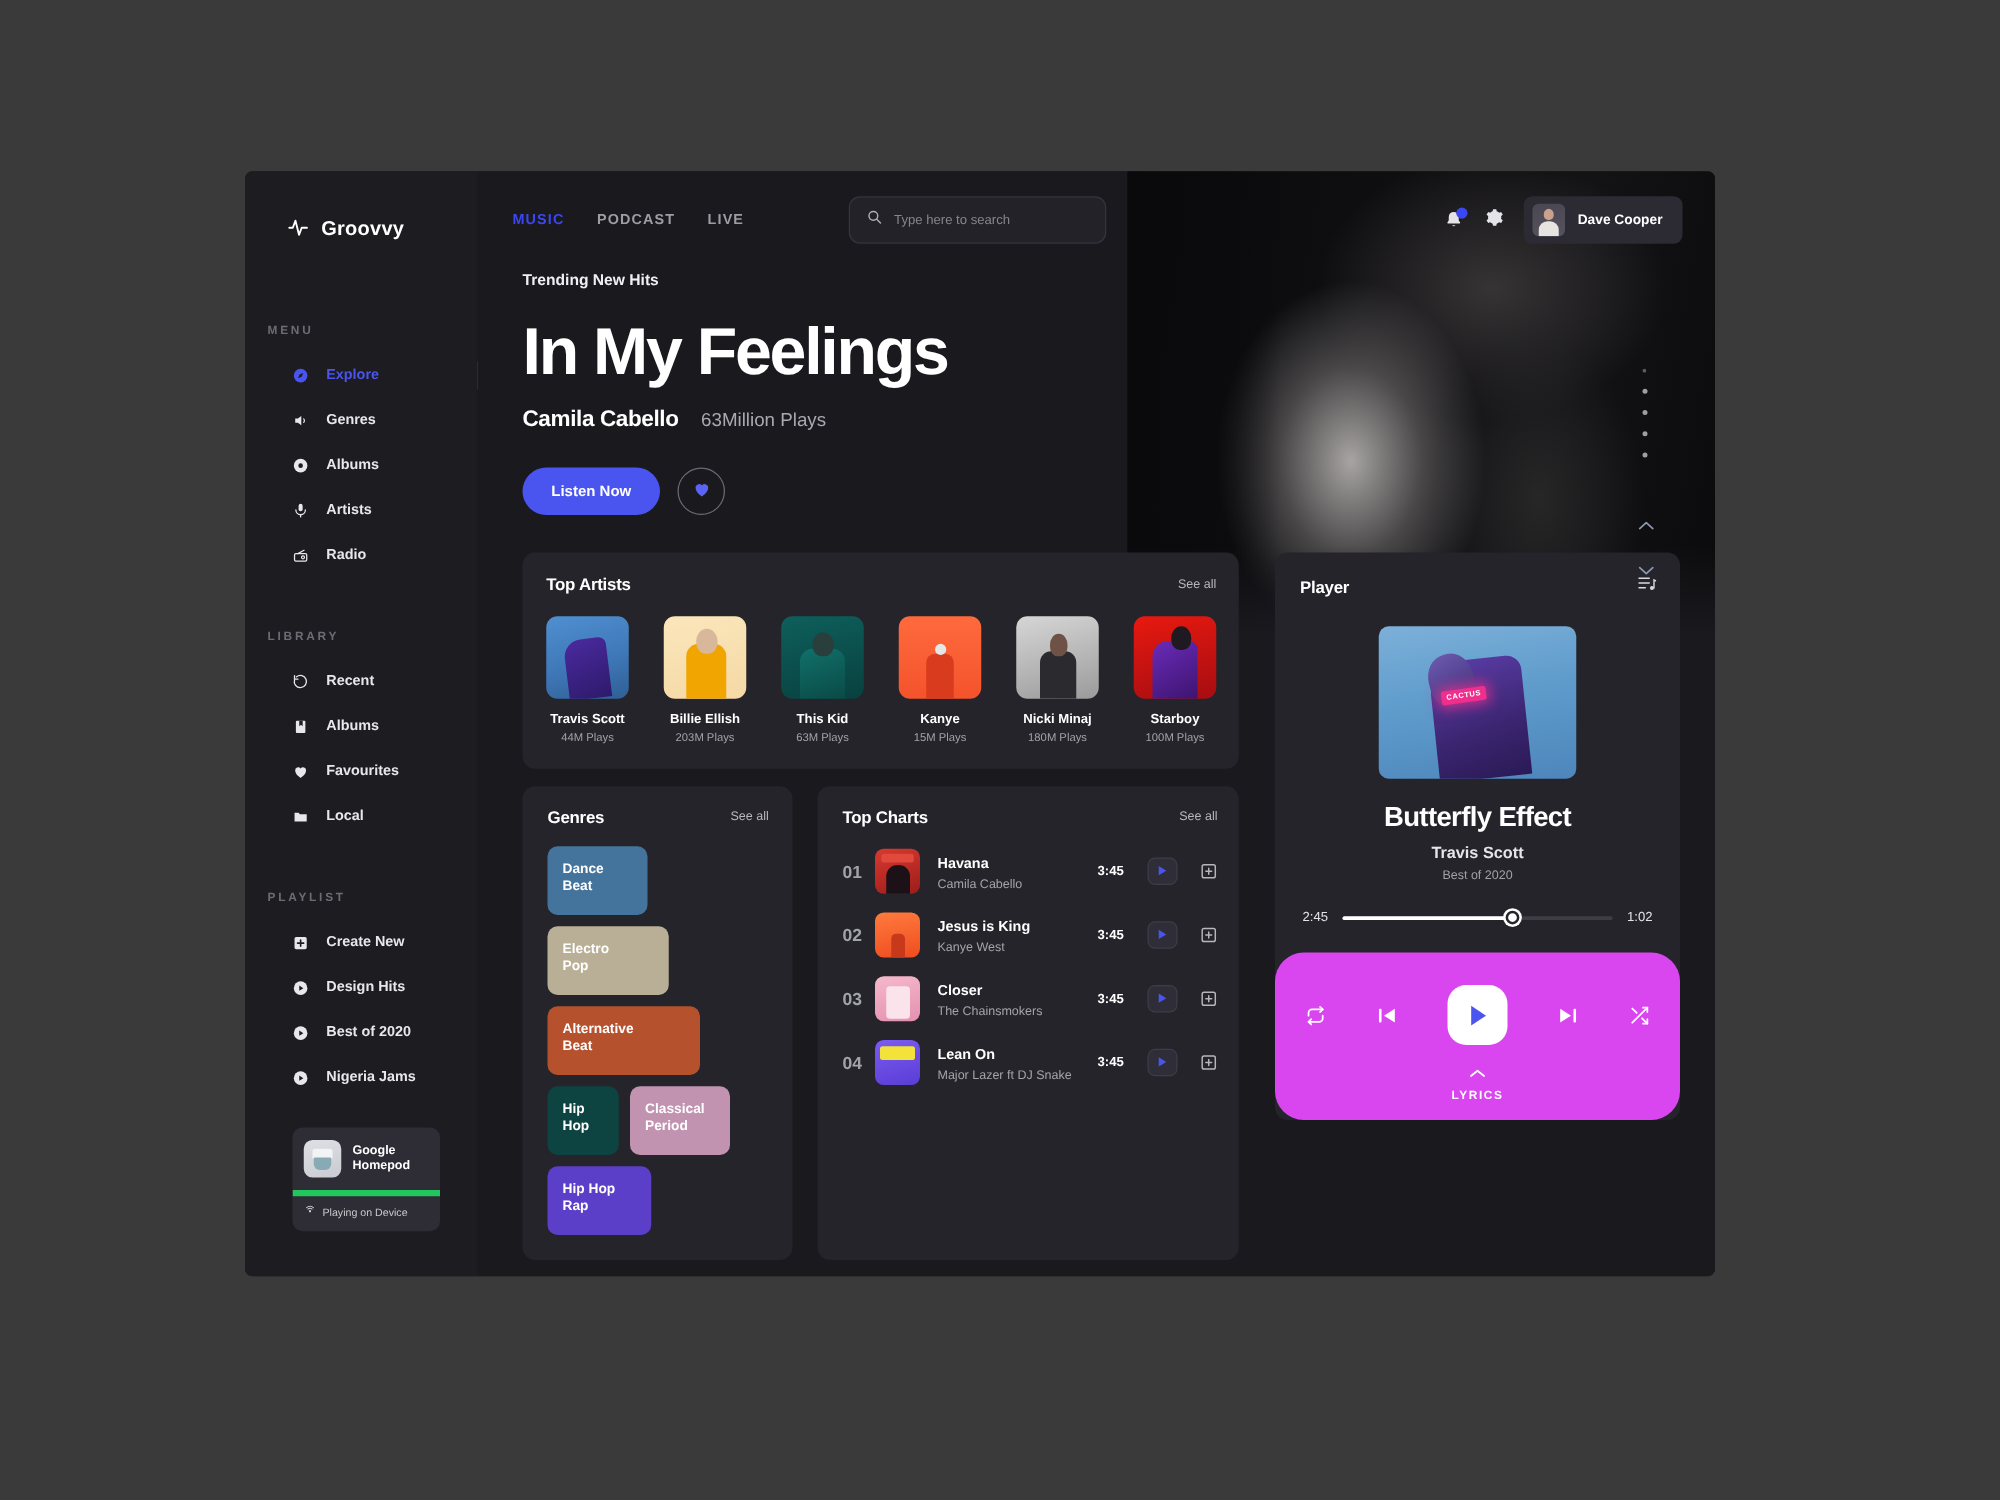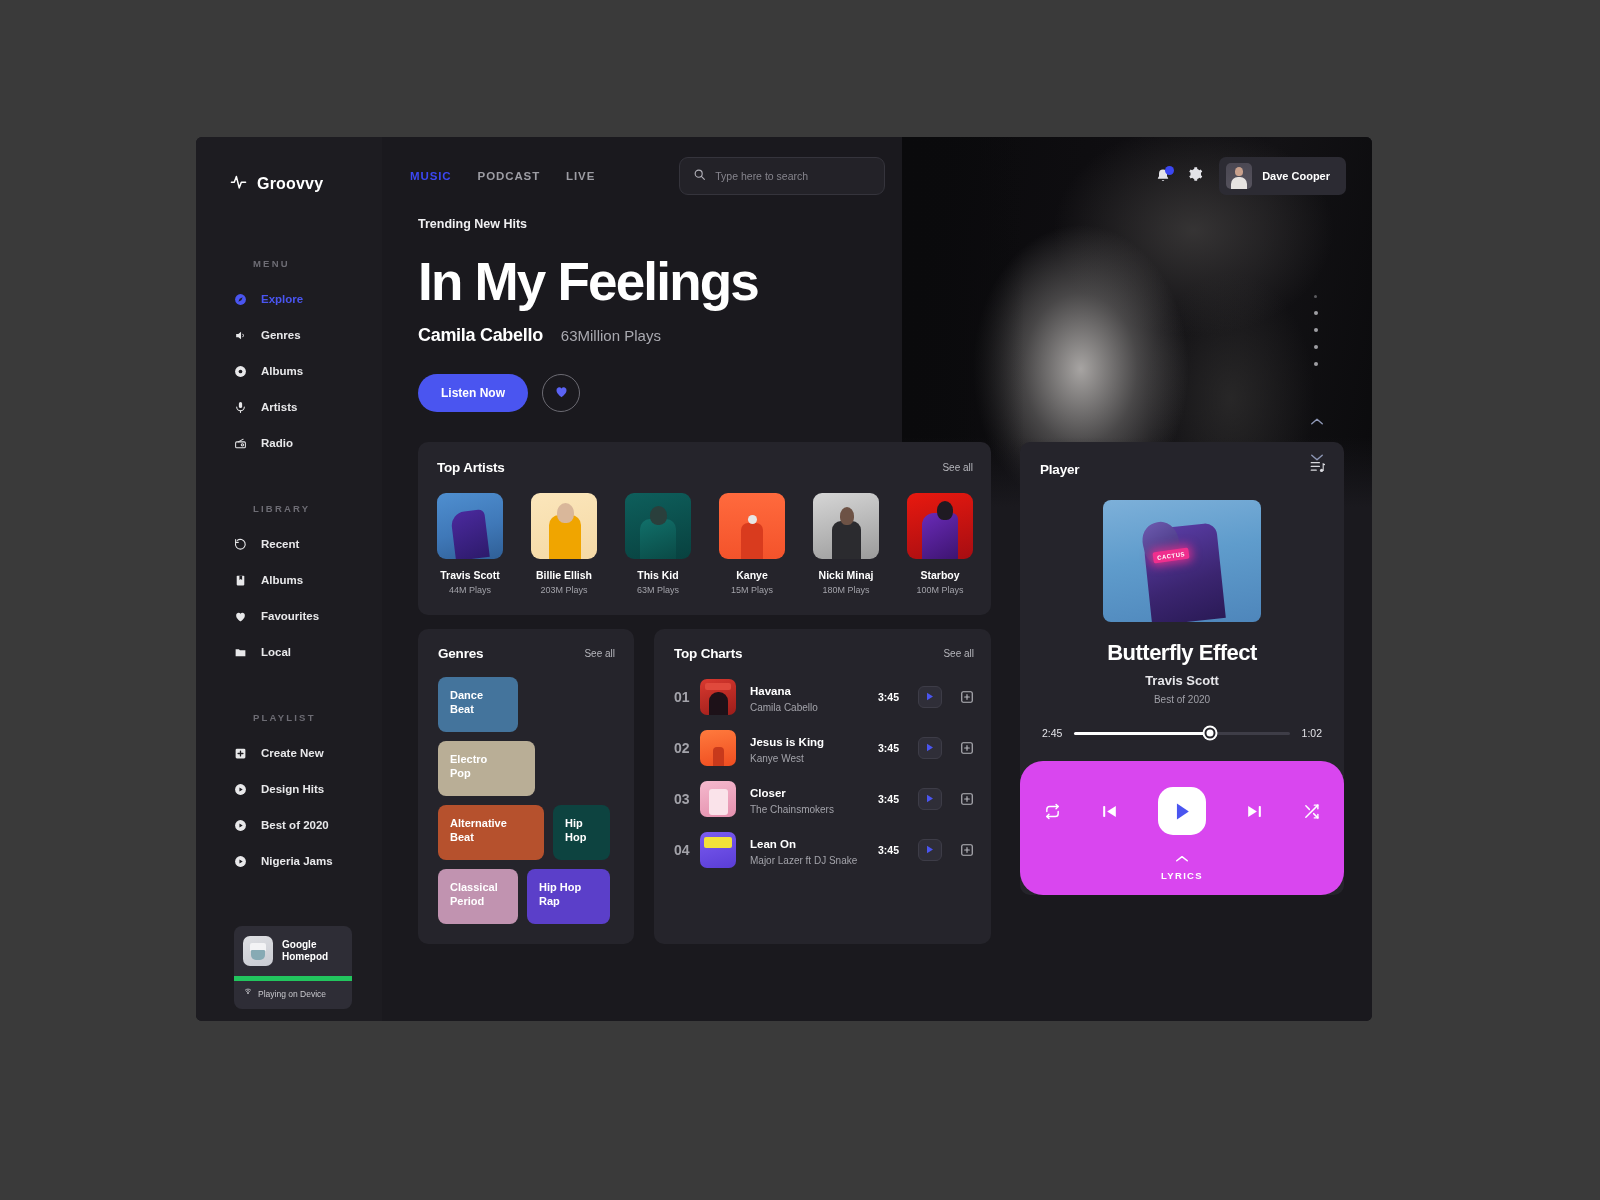--- a/index.html
+++ b/index.html
@@ -23,42 +23,42 @@
   .sidebar {
     width: 186px; flex: 0 0 186px;
     background: #1d1c21;
     padding: 28px 0 0 0;
     position: relative;
   }
   .brand { display: flex; align-items: center; gap: 10px; padding: 8px 0 0 34px; }
   .brand-name { color: #fff; font-size: 16px; font-weight: bold; letter-spacing: .2px; }
   .sec-label {
     color: #6d6c74; font-size: 9.5px; font-weight: bold;
-    letter-spacing: 2.2px; padding-left: 57px;
+    letter-spacing: 2.2px; padding-left: 18px;
   }
   .menu-sec-1 { margin-top: 64px; }
   .nav-list { margin-top: 12px; }
   .nav-item {
     display: flex; align-items: center; gap: 14px;
     height: 36px; padding-left: 38px;
     color: #e8e8ea; font-size: 11.5px; font-weight: bold;
     cursor: pointer; position: relative;
   }
   .nav-item.active { color: #4a55f0; }
   .nav-item.active::after {
     content: ""; position: absolute; right: -3px; top: 6px;
     width: 3px; height: 24px; background: #4a55f0; border-radius: 2px;
   }
   .nav-ico { width: 13px; height: 13px; display: flex; align-items: center; justify-content: center; flex: 0 0 13px; }
   .nav-ico svg { display: block; }
   .lib-sec { margin-top: 42px; }
   .pl-sec { margin-top: 42px; }
 
   .device-card {
-    position: absolute; left: 38px; bottom: 12px;
+    position: absolute; left: 38px; bottom: 36px;
     width: 118px; background: #2e2d36; border-radius: 8px;
     overflow: hidden;
   }
   .device-top { display: flex; align-items: center; gap: 9px; padding: 10px 9px 10px 9px; }
   .device-thumb {
     width: 30px; height: 30px; border-radius: 7px; flex: 0 0 30px;
     background: linear-gradient(160deg,#dfe0e4 0%,#c9cbd2 100%);
     position: relative; overflow: hidden;
   }
   .device-thumb::before {
@@ -213,21 +213,21 @@
   .bottom-row { display: grid; grid-template-columns: 216px 1fr; gap: 20px; }
   .genres-card { padding: 17px 19px 20px 20px; }
   .genres-grid { display: flex; flex-wrap: wrap; gap: 9px; margin-top: 16px; }
   .genre {
     border-radius: 8px; color: #fff; font-size: 11px; font-weight: bold;
     line-height: 1.25; padding: 12px 12px; display: flex; align-items: flex-start;
     cursor: pointer;
   }
   .g0 { width: 80px; height: 55px; background: #44749c; }
   .g1 { width: 97px; height: 55px; background: #b9ae96; }
-  .g2 { width: 106px; height: 55px; background: #b6512d; }
+  .g2 { width: 122px; height: 55px; background: #b6512d; }
   .g3 { width: 57px; height: 55px; background: #0d4340; }
   .g4 { width: 80px; height: 55px; background: #c193b0; }
   .g5 { width: 83px; height: 55px; background: #5b3fc9; }
 
   
   .charts-card { padding: 17px 17px 16px 20px; }
   .chart-list { margin-top: 10px; }
   .chart-row { display: flex; align-items: center; height: 51px; cursor: pointer; }
   .ch-idx { color: #a3a3aa; font-size: 14px; width: 26px; flex: 0 0 26px; font-weight: bold; }
   .ch-art { width: 36px; height: 36px; border-radius: 7px; flex: 0 0 36px; position: relative; overflow: hidden; }

